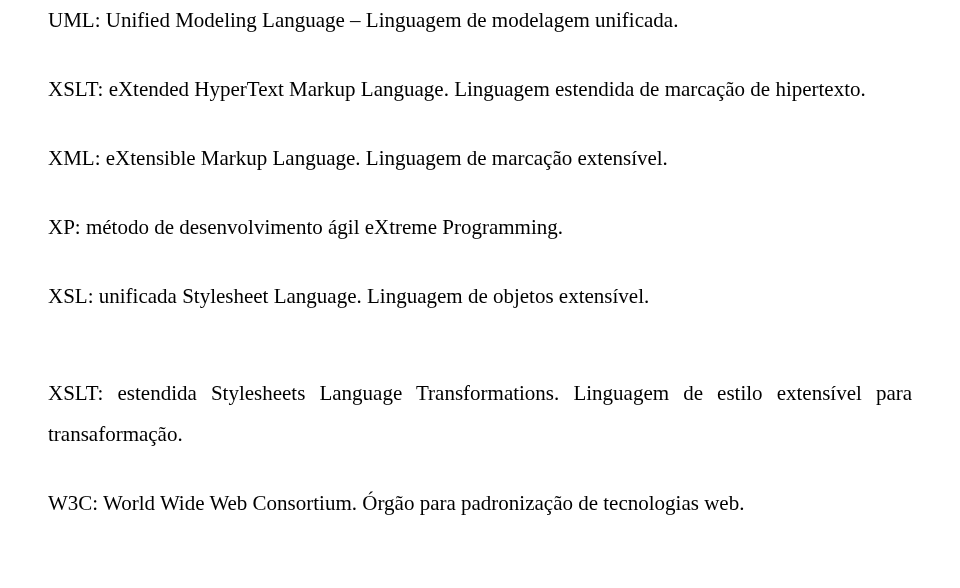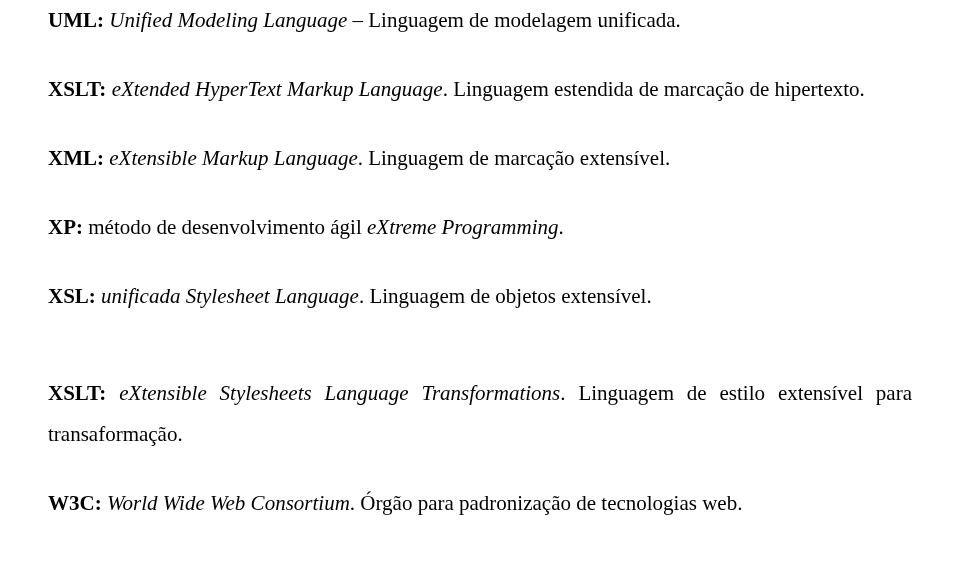--- a/index.html
+++ b/index.html
@@ -17,22 +17,22 @@
     font-size: 21px;
     line-height: 1.95;
   }
   .entry {
     text-align: justify;
     margin: 0;
   }
   .gap {
     height: 28px;
   }
-  .bold { font-weight: bold; }
-  .italic { font-style: italic; }
+  .bold { font-weight: normal; }
+  .italic { }
 </style>
 </head>
 <body>
 
 <div class="page">
 
   <p class="entry">
     <span class="bold">UML:</span>
     <span class="italic">Unified Modeling Language</span><span> – </span><span>Linguagem de modelagem unificada.</span>
   </p>
@@ -59,21 +59,21 @@
   <p class="entry">
     <span class="bold">XSL:</span>
     <span class="italic">unificada Stylesheet Language</span><span>. </span><span>Linguagem de objetos extensível.</span>
   </p>
   <div class="gap"></div>
 
   <div class="gap"></div>
 
   <p class="entry">
     <span class="bold">XSLT:</span>
-    <span class="italic">eXtensible Stylesheets Language Transformations</span><span>. </span><span>Linguagem de estilo extensível para transaformação.</span>
+    <span class="italic">estendida Stylesheets Language Transformations</span><span>. </span><span>Linguagem de estilo extensível para transaformação.</span>
   </p>
   <div class="gap"></div>
 
   <p class="entry">
     <span class="bold">W3C:</span>
     <span class="italic">World Wide Web Consortium</span><span>. </span><span>Órgão para padronização de tecnologias web.</span>
   </p>
 
 </div>
 

